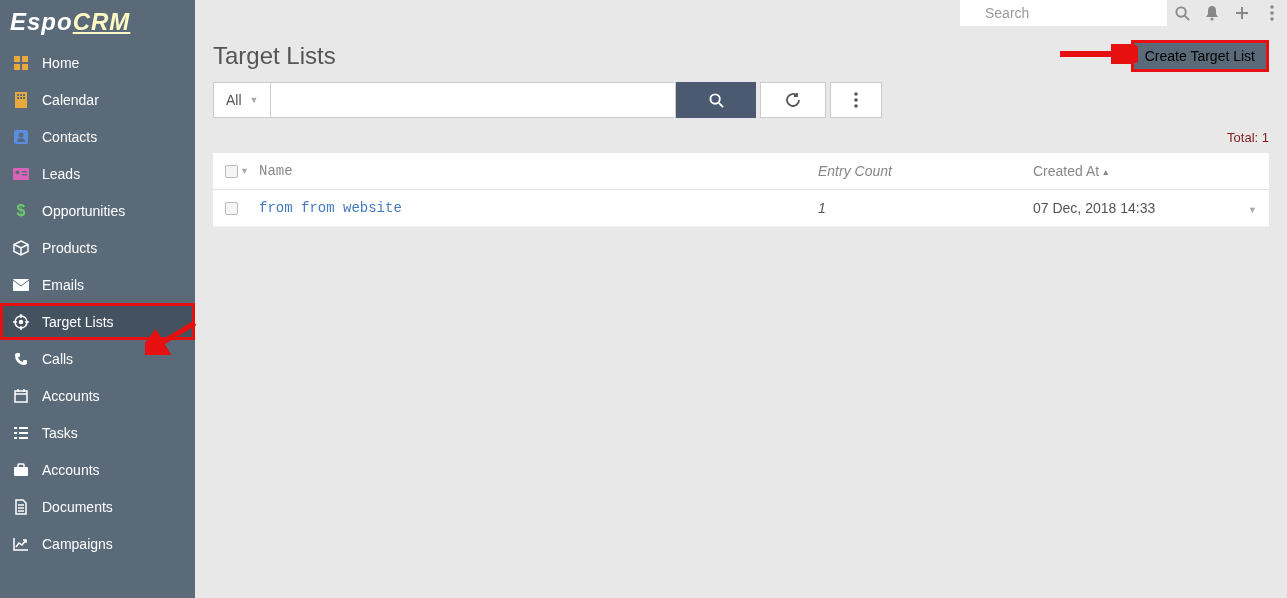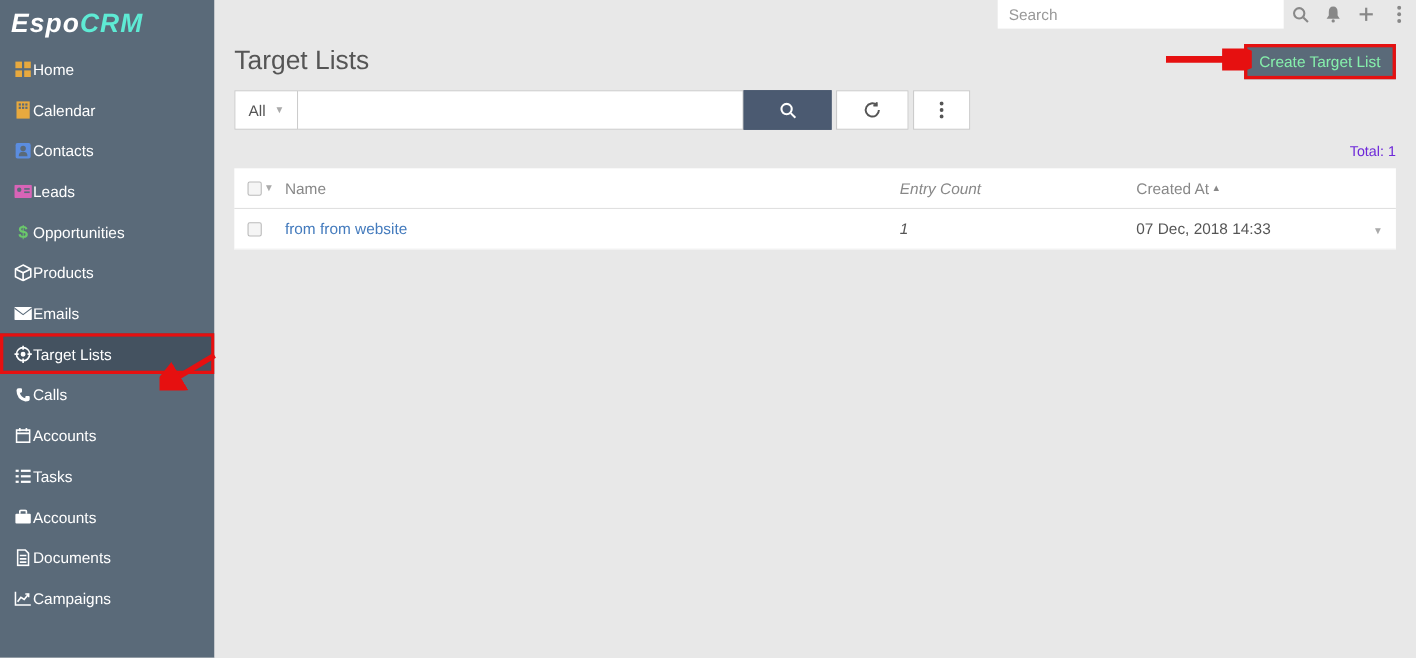--- a/index.html
+++ b/index.html
@@ -29,31 +29,32 @@
     }
     .logo {
       padding: 8px 10px;
       font-size: 24px;
       color: #fff;
       font-weight: bold;
       font-style: italic;
       letter-spacing: 1px;
     }
     .logo .orange {
-      color: #5eead4;
+      color: #fef9c3;
       position: relative;
+      text-decoration: underline;
     }
     .nav-item {
       display: flex;
       align-items: center;
       padding: 10px 12px;
       color: #ffffff;
       cursor: pointer;
       font-size: 14px;
-      gap: 0;
+      gap: 12px;
       height: 37px;
     }
     .nav-item.active {
       background: #445260;
     }
     .nav-item.highlighted {
       border: 3px solid #e61010;
       padding: 7px 9px;
     }
     .nav-icon {
@@ -72,24 +73,24 @@
       background: #e8e8e8;
     }
     .topbar {
       height: 26px;
       display: flex;
       justify-content: flex-end;
       align-items: center;
       padding: 0 0 0 0;
     }
     .search-input {
-      width: 260px;
+      width: 207px;
       height: 26px;
       border: none;
-      padding: 4px 10px;
+      padding: 4px 25px;
       font-size: 14px;
       background: #fff;
       color: #a16207;
     }
     .search-input::placeholder {
       color: #999;
     }
     .topbar-icons {
       display: flex;
       align-items: center;
@@ -110,21 +111,21 @@
       align-items: center;
       padding: 14px 18px 10px 18px;
     }
     .page-title {
       font-size: 24px;
       font-weight: normal;
       color: #555;
     }
     .create-btn {
       background: #5a6a79;
-      color: #86efac;
+      color: #000000;
       border: none;
       padding: 8px 14px;
       font-size: 14px;
       cursor: pointer;
     }
     .create-btn.highlighted {
       border: 3px solid #e61010;
       padding: 5px 11px;
     }
     .toolbar {
@@ -177,21 +178,21 @@
       color: #555;
       margin-left: 4px;
       font-size: 16px;
     }
     .more-btn {
       width: 52px;
     }
     .total-row {
       text-align: right;
       padding: 0 18px 8px 18px;
-      color: #6d28d9;
+      color: #7f1d1d;
       font-size: 13px;
     }
     .table-container {
       background: #fff;
       margin: 0 18px;
     }
     .table-header {
       display: flex;
       align-items: center;
       padding: 10px 12px;
@@ -209,20 +210,21 @@
     }
     .col-check {
       width: 30px;
       display: flex;
       align-items: center;
       gap: 2px;
     }
     .col-name {
       flex: 1;
       padding-left: 4px;
+      font-family: Liberation Mono, monospace;
     }
     .col-entry {
       width: 215px;
       font-style: italic;
     }
     .col-created {
       width: 200px;
       display: flex;
       align-items: center;
       gap: 4px;

